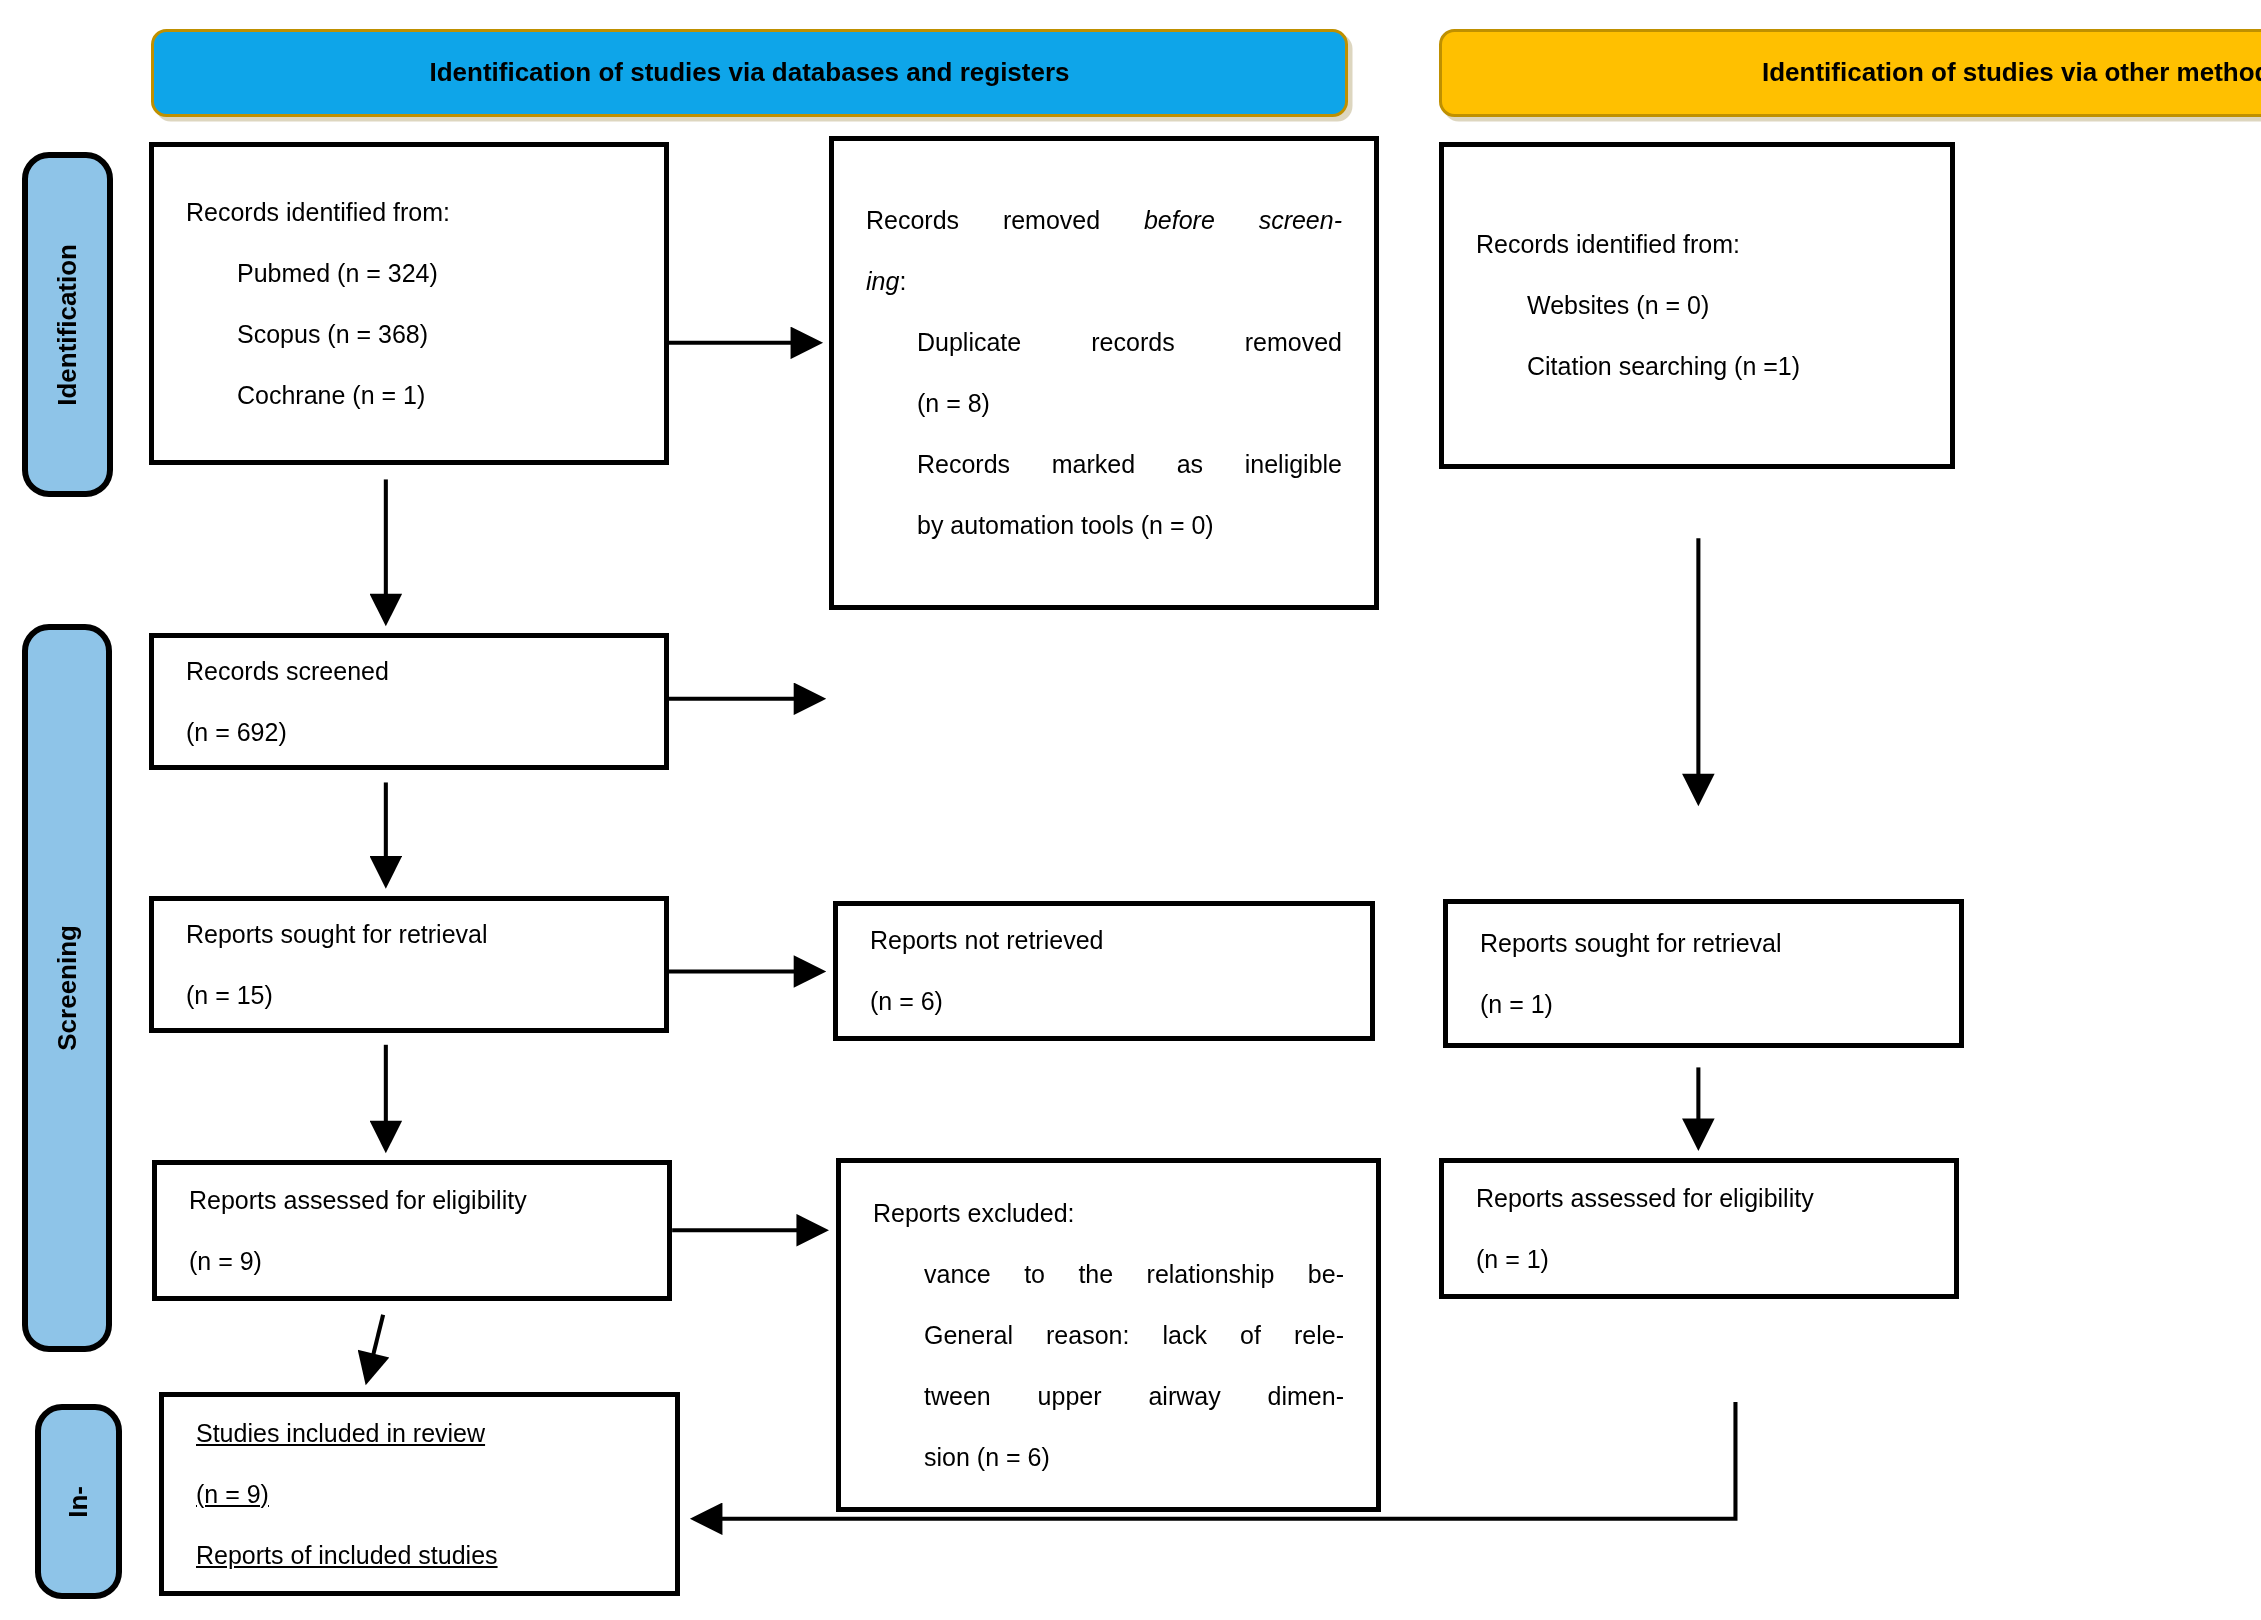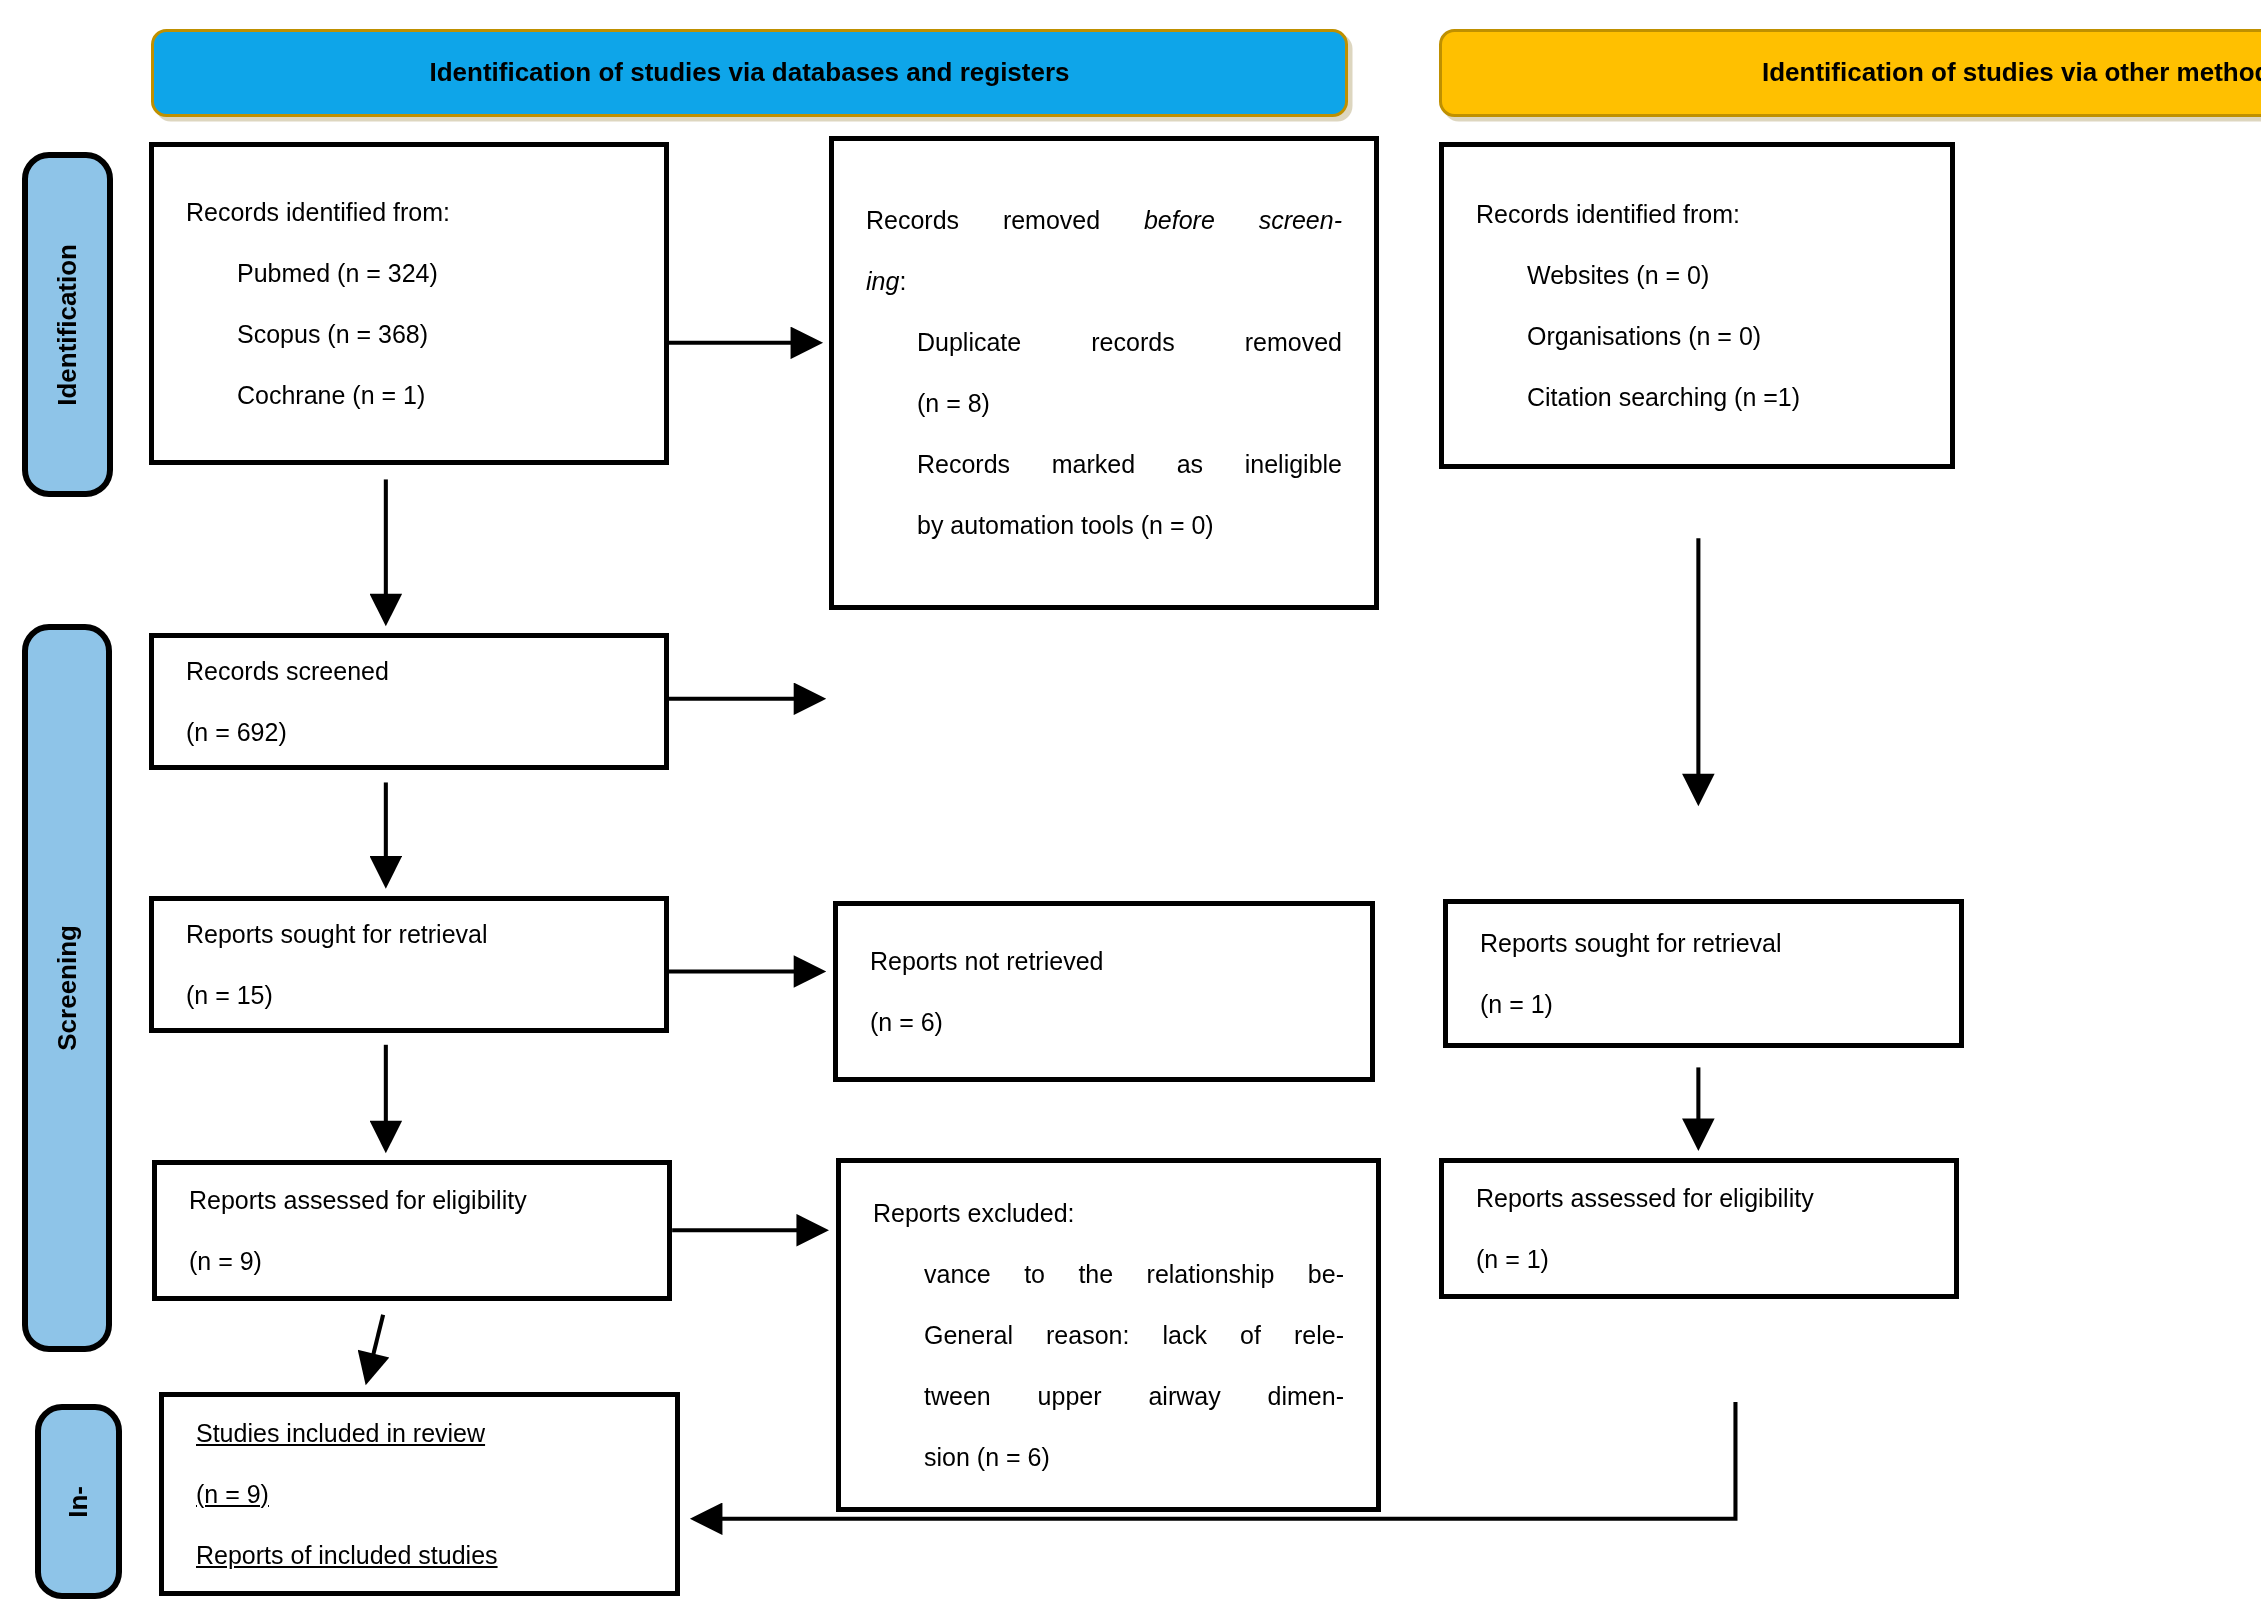--- a/index.html
+++ b/index.html
@@ -102,37 +102,36 @@
   <div class="box" style="left:829px;top:136px;width:550px;height:474px;">
       <div class="tline just"><span>Records removed </span><span class="it">before screen-</span></div>
       <div class="tline"><span class="it">ing</span><span>:</span></div>
       <div class="tline ind just"><span>Duplicate records removed</span></div>
       <div class="tline ind"><span>(n = 8)</span></div>
       <div class="tline ind just"><span>Records marked as ineligible</span></div>
       <div class="tline ind"><span>by automation tools (n = 0)</span></div>
     </div>
 
 
-  <div class="box" style="left:833px;top:901px;width:542px;height:181px;">
+  <div class="box" style="left:833px;top:901px;width:542px;height:140px;">
       <div class="tline"><span>Reports not retrieved</span></div>
       <div class="tline"><span>(n = 6)</span></div>
     </div>
 
   <div class="box" style="left:836px;top:1158px;width:545px;height:354px;">
       <div class="tline"><span>Reports excluded:</span></div>
       <div class="tline ind just"><span>vance to the relationship be-</span></div>
       <div class="tline ind just"><span>General reason: lack of rele-</span></div>
       <div class="tline ind just"><span>tween upper airway dimen-</span></div>
       <div class="tline ind"><span>sion (n = 6)</span></div>
     </div>
 
   <div class="box" style="left:1439px;top:142px;width:516px;height:327px;">
       <div class="tline"><span>Records identified from:</span></div>
       <div class="tline ind"><span>Websites (n = 0)</span></div>
-      <div class="tline ind"><span>Organisations (n = 0)</span></div>
       <div class="tline ind"><span>Citation searching (n =1)</span></div>
     </div>
 
   <div class="box" style="left:1443px;top:899px;width:521px;height:149px;">
       <div class="tline"><span>Reports sought for retrieval</span></div>
       <div class="tline"><span>(n = 1)</span></div>
     </div>
 
   <div class="box" style="left:1439px;top:1158px;width:520px;height:141px;">
       <div class="tline"><span>Reports assessed for eligibility</span></div>

